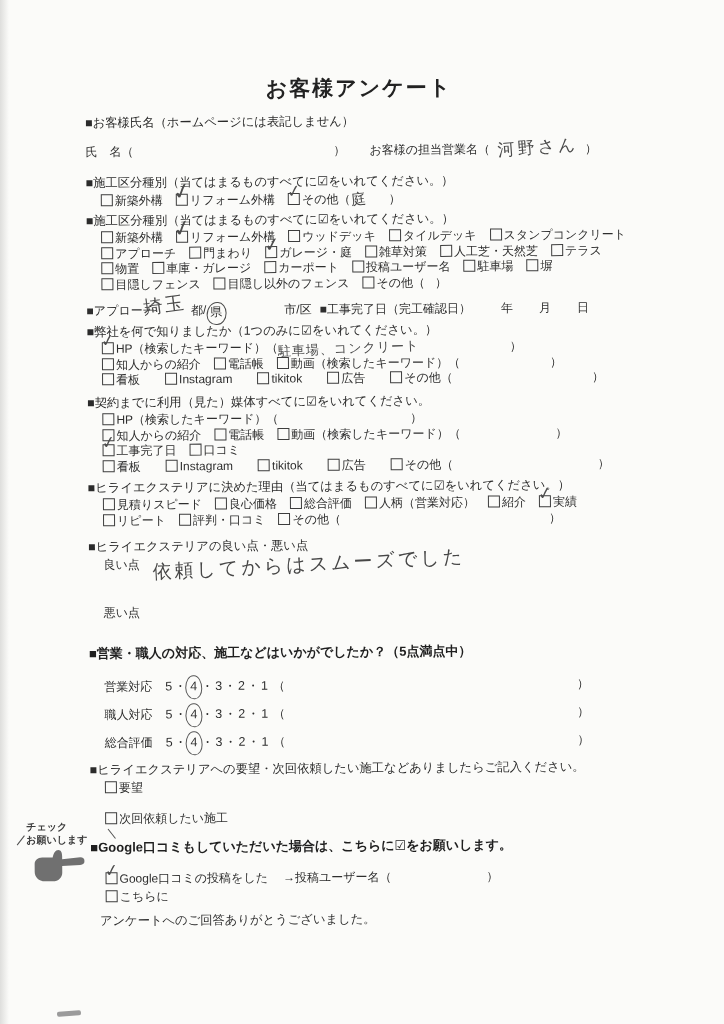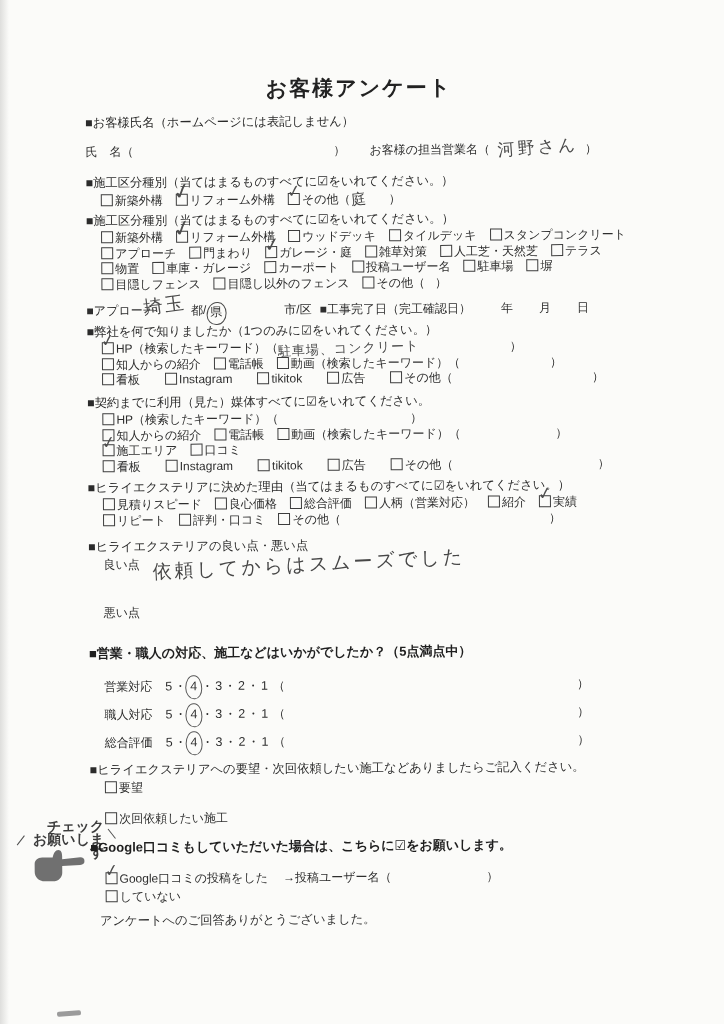--- a/index.html
+++ b/index.html
@@ -67,22 +67,22 @@
   .rlabel{width:52px;}
   .scale{display:inline-flex;align-items:baseline;margin-left:8px;margin-right:4px;}
   .num{font-size:12.5px;padding:0 1px;}
   .dot{padding:0 1px;}
   .circ{border:1.5px solid #565656;border-radius:50% 50% 45% 55%/55% 60% 45% 50%;
     padding:3px 4px 4px;margin:0 -2px;position:relative;top:0;}
   .pv290{width:292px;}
   .pv95{width:95px;}
 
   
-  .annot{position:absolute;left:24px;top:818px;width:78px;text-align:right;
-    font-size:14px;font-weight:bold;color:#3c3c3c;line-height:13px;}
+  .annot{position:absolute;left:24px;top:818px;width:78px;text-align:left;
+    font-size:10px;font-weight:bold;color:#3c3c3c;line-height:13px;}
   .slash{position:absolute;width:0;height:12px;border-left:1.7px solid #4f4f4f;}
   .slash.l{left:-6px;top:14px;transform:rotate(38deg);}
   .slash.r{right:-8px;top:8px;transform:rotate(-38deg);}
   .handicon{position:absolute;left:28px;top:843px;}
 
   .thanks{position:absolute;left:97px;top:912px;font-size:12.3px;}
 </style>
 </head>
 <body>
 
@@ -345,21 +345,21 @@
               <span class="pv hand hw-kw" data-name="write-in-value"></span>
               <span data-name="paren-close">）</span>
             </span>
           </span>
         </div>
       <div class="cbrow" data-name="media-row-3">
           <span class="cb on" data-name="cb-net-kuchikomi">
             <span class="box" data-name="checkbox-box">
               <span class="tick" data-name="check-mark-icon">✓</span>
             </span>
-            <span class="lb" data-name="checkbox-label">施工エリア</span>
+            <span class="lb" data-name="checkbox-label">工事完了日</span>
           </span>
           <span class="cb" data-name="cb-kuchikomi">
             <span class="box" data-name="checkbox-box"></span>
             <span class="lb" data-name="checkbox-label">口コミ</span>
           </span>
         </div>
       <div class="cbrow gw" style="width:507px" data-name="media-row-4">
           <span class="cb" data-name="cb-kanban-media">
             <span class="box" data-name="checkbox-box"></span>
             <span class="lb" data-name="checkbox-label">看板</span>
@@ -562,21 +562,21 @@
         <span data-name="poster-name-label">→投稿ユーザー名</span>
         <span class="pgroup" data-name="poster-name-field">
             <span data-name="paren-open">（</span>
             <span class="pv pv95" data-name="poster-name-value"></span>
             <span data-name="paren-close">）</span>
           </span>
       </div>
       <div class="cbrow" style="margin-top:2px">
         <span class="cb" data-name="cb-google-not-posted">
           <span class="box" data-name="checkbox-box"></span>
-          <span class="lb" data-name="checkbox-label">していない</span>
+          <span class="lb" data-name="checkbox-label">こちらに</span>
         </span>
       </div>
     </div>
   </div>
 
   <div class="thanks" data-name="thanks-message">アンケートへのご回答ありがとうございました。</div>
 
 </div>
 
 <div class="corner-mark" data-name="scan-corner-mark"></div>

